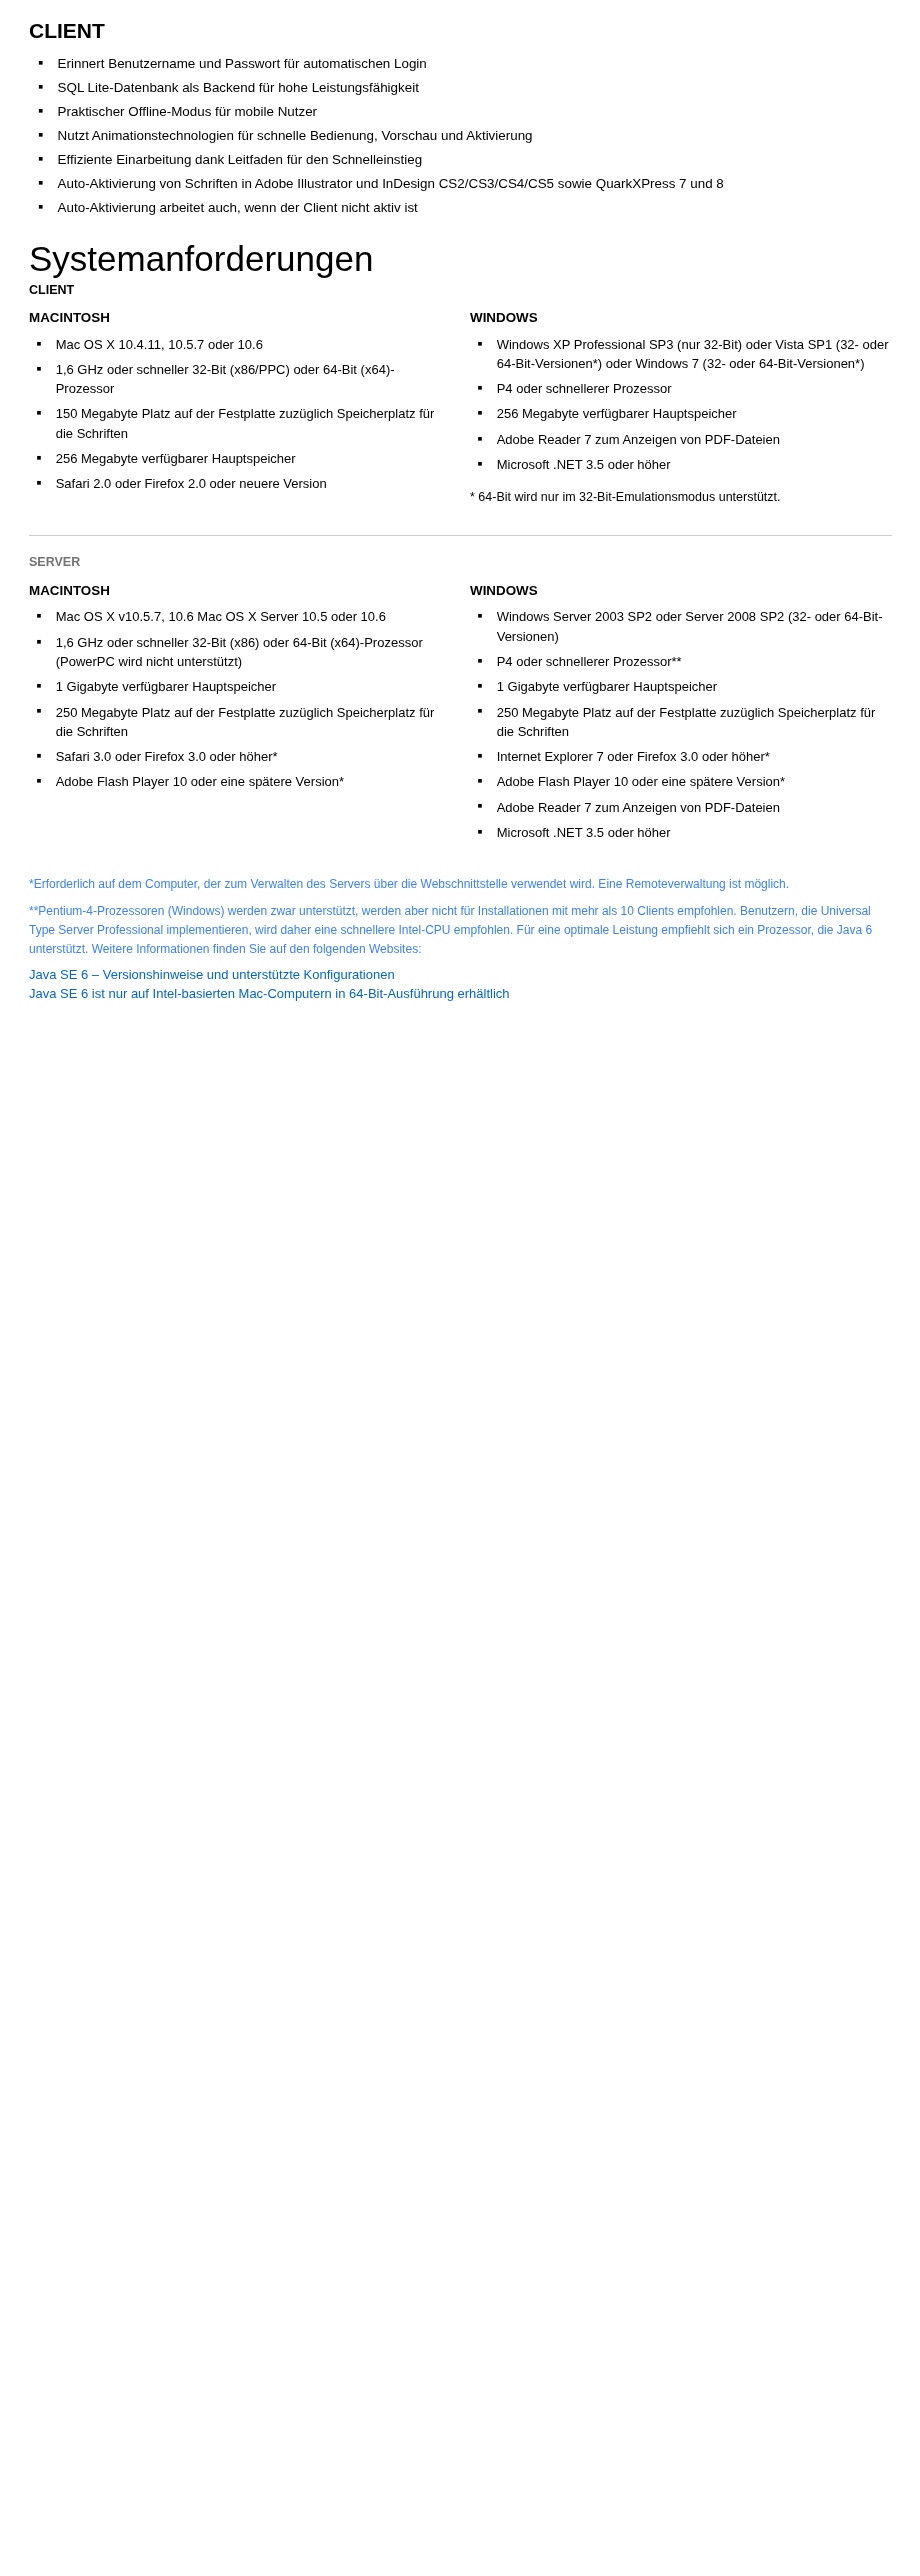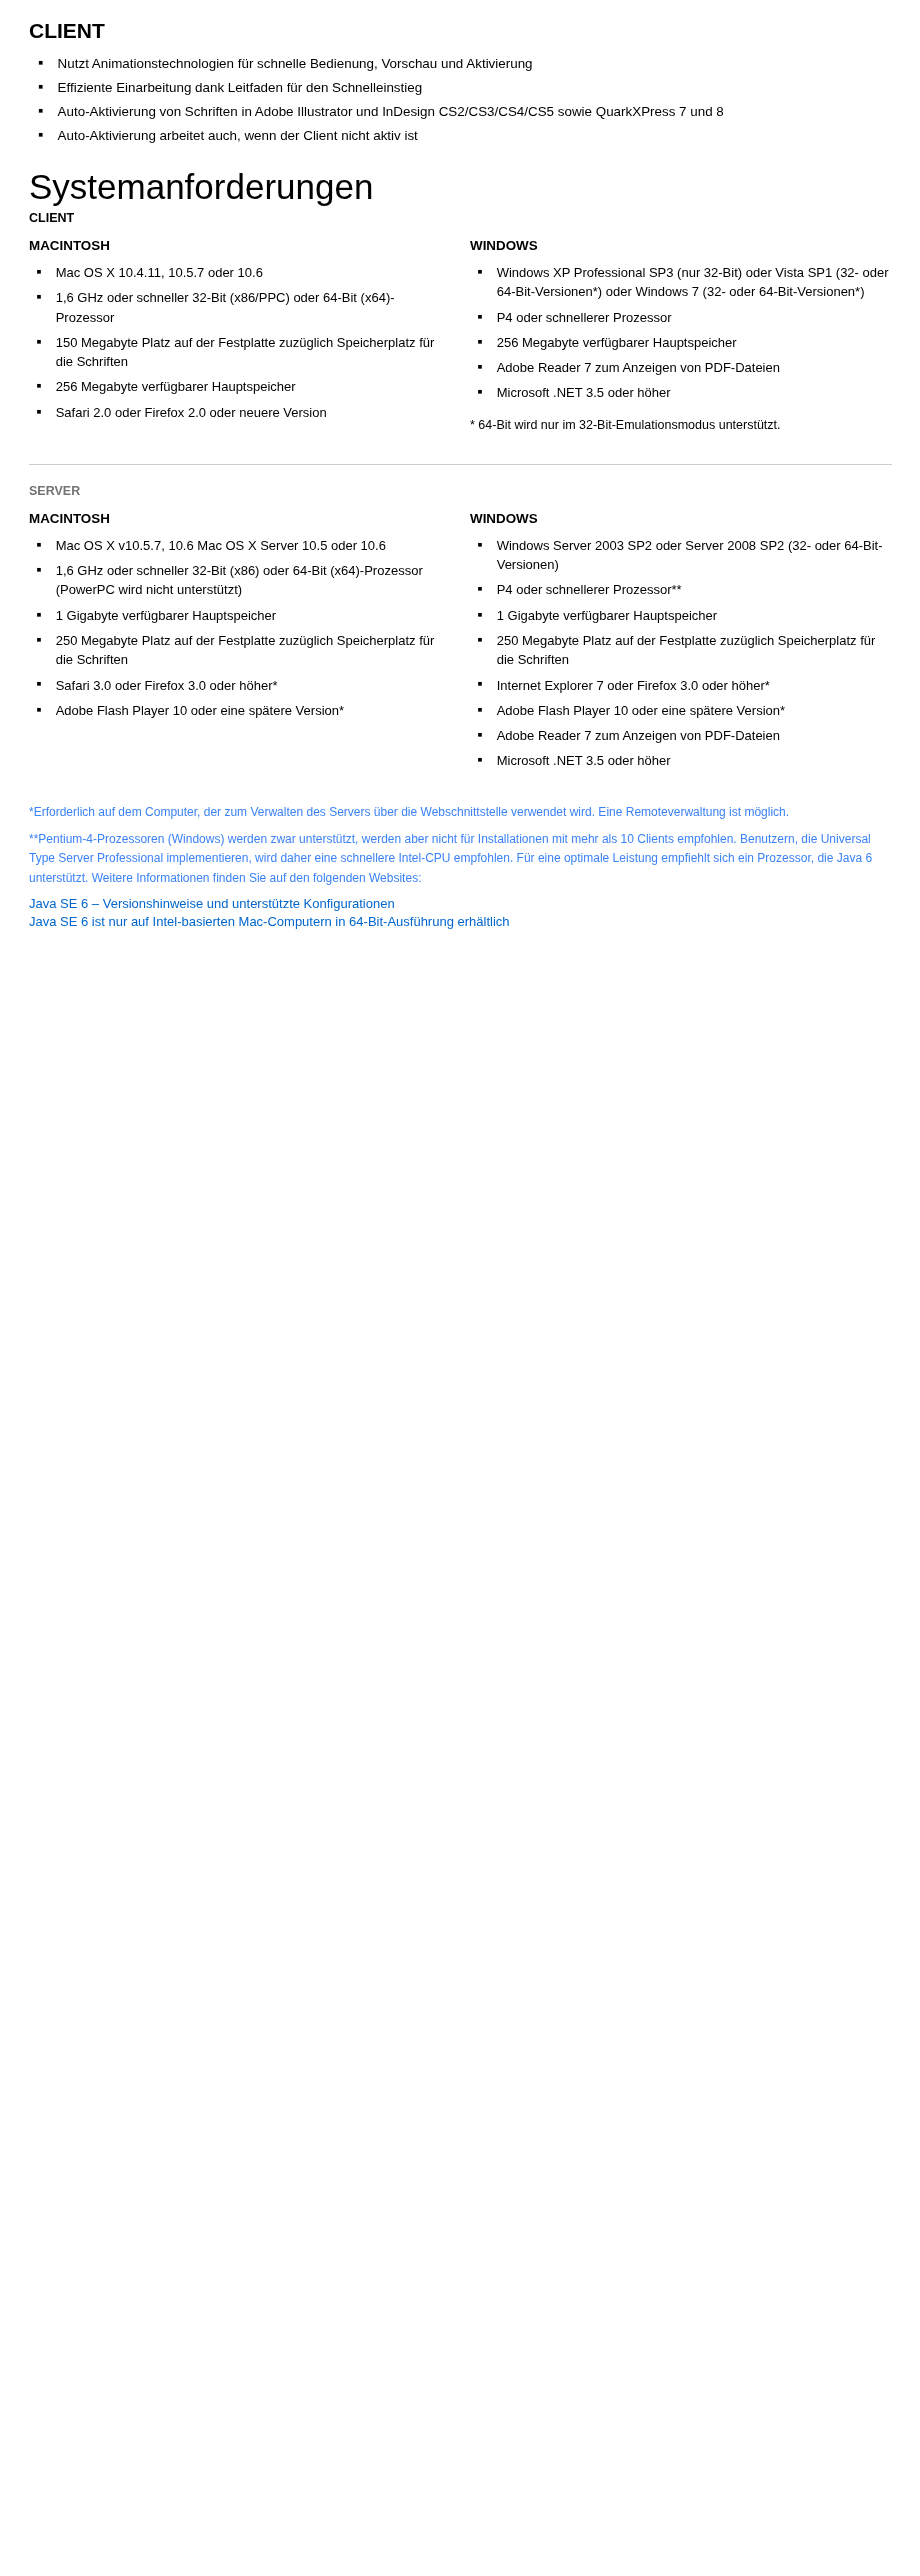--- a/index.html
+++ b/index.html
@@ -117,20 +117,23 @@
       display: block;
       margin-bottom: 3.8px;
     }
   </style>
 </head>
 <body>
 
 <h1 class="page-title">CLIENT</h1>
 
 <ul class="feature-list">
+<li>Erinnert Benutzername und Passwort für automatischen Login</li>
+    <li>SQL Lite-Datenbank als Backend für hohe Leistungsfähigkeit</li>
+    <li>Praktischer Offline-Modus für mobile Nutzer</li>
     <li>Nutzt Animationstechnologien für schnelle Bedienung, Vorschau und Aktivierung</li>
     <li>Effiziente Einarbeitung dank Leitfaden für den Schnelleinstieg</li>
     <li>Auto-Aktivierung von Schriften in Adobe Illustrator und InDesign CS2/CS3/CS4/CS5 sowie QuarkXPress 7 und 8</li>
     <li>Auto-Aktivierung arbeitet auch, wenn der Client nicht aktiv ist</li>
   </ul>
 
 <h2 class="section-heading">Systemanforderungen</h2>
 <span class="section-label">CLIENT</span>
 
 <div class="two-col">

